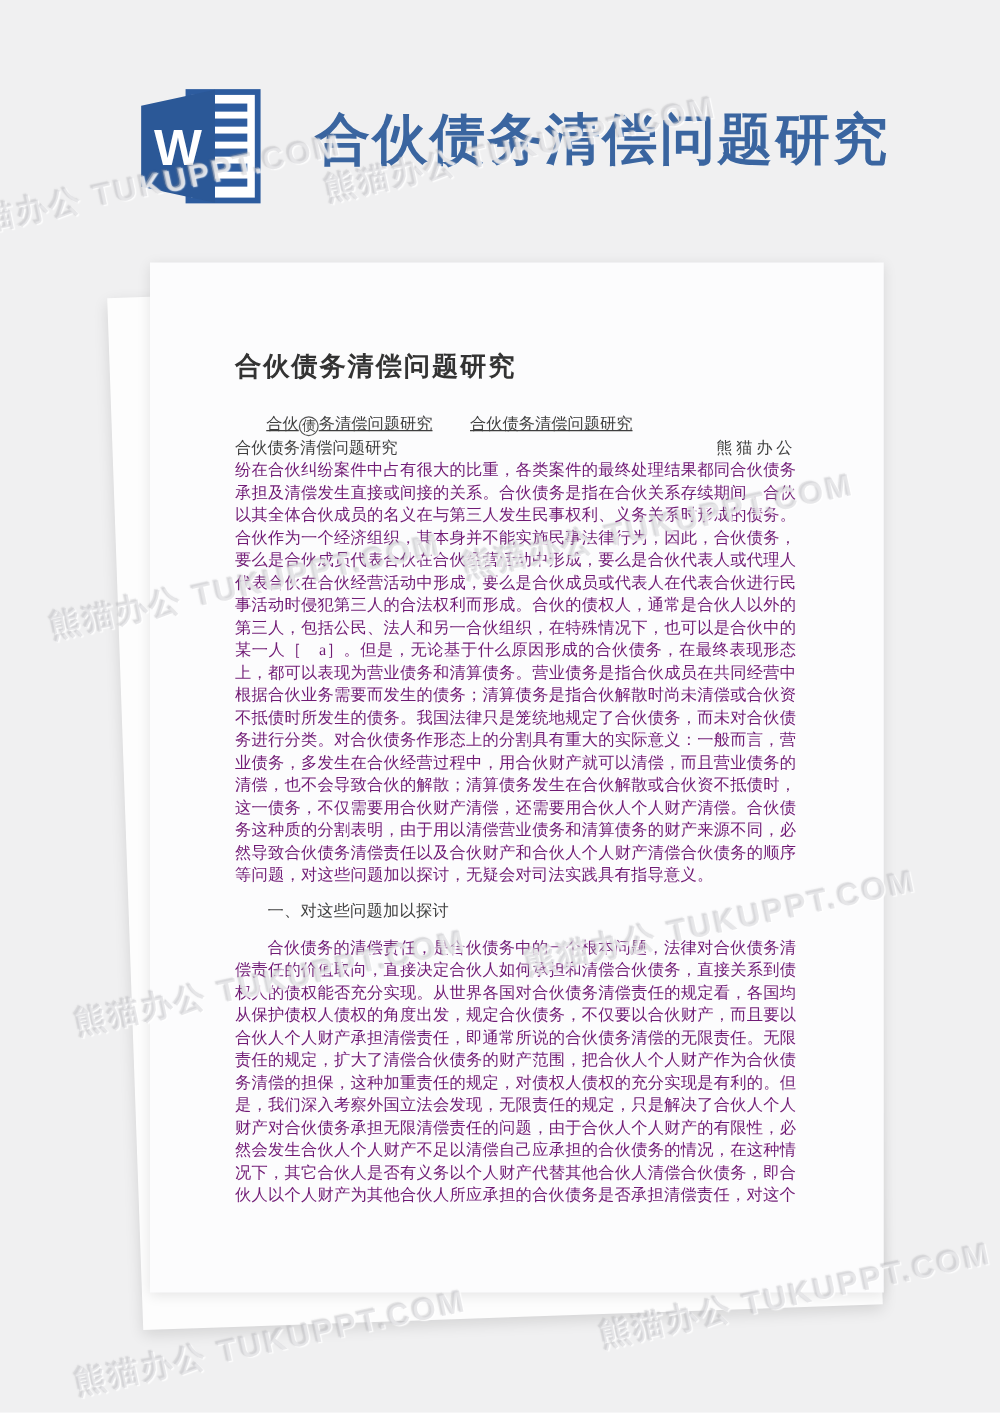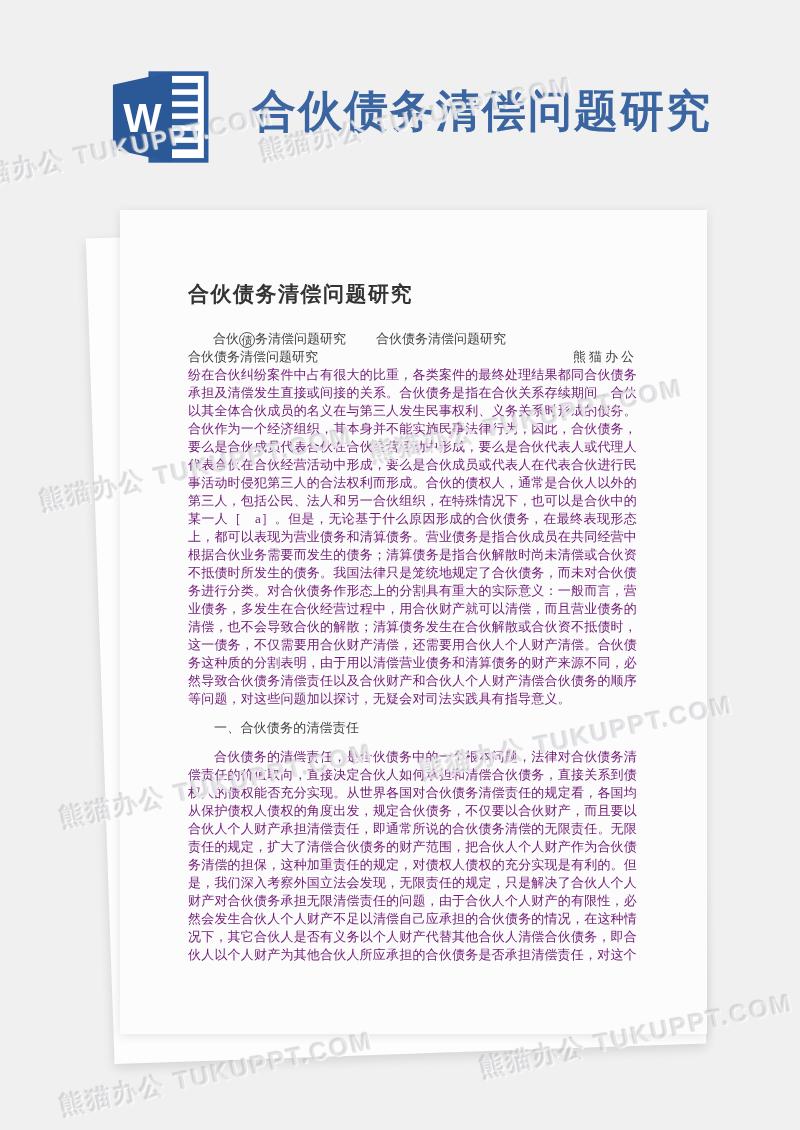--- a/index.html
+++ b/index.html
@@ -31,21 +31,21 @@
     box-sizing:border-box;
     padding:72px 70px 0 68px;
   }
   .doc-title{
     font-family:"Liberation Sans","DejaVu Sans",sans-serif;
     font-size:21px;font-weight:600;color:#333;
     letter-spacing:1.5px;line-height:24px;
   }
   .sub-row1{
     display:flex;gap:30px;margin:24px 0 0 25px;
-    font-size:13px;color:#3f3f3f;line-height:18px;white-space:nowrap;
+    font-size:13px;color:#3f3f3f;line-height:18px;white-space:nowrap;text-decoration:underline;
   }
   .circled{
     display:inline-block;width:14px;height:14px;line-height:14px;
     border:1px solid #555;border-radius:50%;
     text-align:center;font-size:11px;vertical-align:-1px;
   }
   .sub-row2{
     display:flex;justify-content:space-between;align-items:baseline;
     font-size:13px;color:#3f3f3f;line-height:18px;margin-top:0;
   }
@@ -102,21 +102,21 @@
     <span>合伙债务清偿问题研究</span>
   </div>
 
   <div class="sub-row2">
     <span>合伙债务清偿问题研究</span>
     <span class="spread">熊猫办公</span>
   </div>
 
   <p class="body-para">纷在合伙纠纷案件中占有很大的比重，各类案件的最终处理结果都同合伙债务承担及清偿发生直接或间接的关系。合伙债务是指在合伙关系存续期间，合伙以其全体合伙成员的名义在与第三人发生民事权利、义务关系时形成的债务。合伙作为一个经济组织，其本身并不能实施民事法律行为，因此，合伙债务，要么是合伙成员代表合伙在合伙经营活动中形成，要么是合伙代表人或代理人代表合伙在合伙经营活动中形成，要么是合伙成员或代表人在代表合伙进行民事活动时侵犯第三人的合法权利而形成。合伙的债权人，通常是合伙人以外的第三人，包括公民、法人和另一合伙组织，在特殊情况下，也可以是合伙中的某一人［　a］。但是，无论基于什么原因形成的合伙债务，在最终表现形态上，都可以表现为营业债务和清算债务。营业债务是指合伙成员在共同经营中根据合伙业务需要而发生的债务；清算债务是指合伙解散时尚未清偿或合伙资不抵债时所发生的债务。我国法律只是笼统地规定了合伙债务，而未对合伙债务进行分类。对合伙债务作形态上的分割具有重大的实际意义：一般而言，营业债务，多发生在合伙经营过程中，用合伙财产就可以清偿，而且营业债务的清偿，也不会导致合伙的解散；清算债务发生在合伙解散或合伙资不抵债时，这一债务，不仅需要用合伙财产清偿，还需要用合伙人个人财产清偿。合伙债务这种质的分割表明，由于用以清偿营业债务和清算债务的财产来源不同，必然导致合伙债务清偿责任以及合伙财产和合伙人个人财产清偿合伙债务的顺序等问题，对这些问题加以探讨，无疑会对司法实践具有指导意义。</p>
 
-  <div class="section-heading">一、合伙债务的清偿责任</div>
+  <div class="section-heading">一、对这些问题加以探讨</div>
 
   <p class="body-para indent">合伙债务的清偿责任，是合伙债务中的一个根本问题，法律对合伙债务清偿责任的价值取向，直接决定合伙人如何承担和清偿合伙债务，直接关系到债权人的债权能否充分实现。从世界各国对合伙债务清偿责任的规定看，各国均从保护债权人债权的角度出发，规定合伙债务，不仅要以合伙财产，而且要以合伙人个人财产承担清偿责任，即通常所说的合伙债务清偿的无限责任。无限责任的规定，扩大了清偿合伙债务的财产范围，把合伙人个人财产作为合伙债务清偿的担保，这种加重责任的规定，对债权人债权的充分实现是有利的。但是，我们深入考察外国立法会发现，无限责任的规定，只是解决了合伙人个人财产对合伙债务承担无限清偿责任的问题，由于合伙人个人财产的有限性，必然会发生合伙人个人财产不足以清偿自己应承担的合伙债务的情况，在这种情况下，其它合伙人是否有义务以个人财产代替其他合伙人清偿合伙债务，即合伙人以个人财产为其他合伙人所应承担的合伙债务是否承担清偿责任，对这个</p>
 </div>
 
 <div class="wm-layer">
     <span class="wm" style="left: -40px; top: 165px;">熊猫办公 TUKUPPT.COM</span>
     <span class="wm" style="left: 260px; top: 135px;">熊猫办公 TUKUPPT.COM</span>
     <span class="wm" style="left: 40px; top: 485px;">熊猫办公 TUKUPPT.COM</span>
     <span class="wm" style="left: 370px; top: 437px;">熊猫办公 TUKUPPT.COM</span>
     <span class="wm" style="left: 60px; top: 802px;">熊猫办公 TUKUPPT.COM</span>

